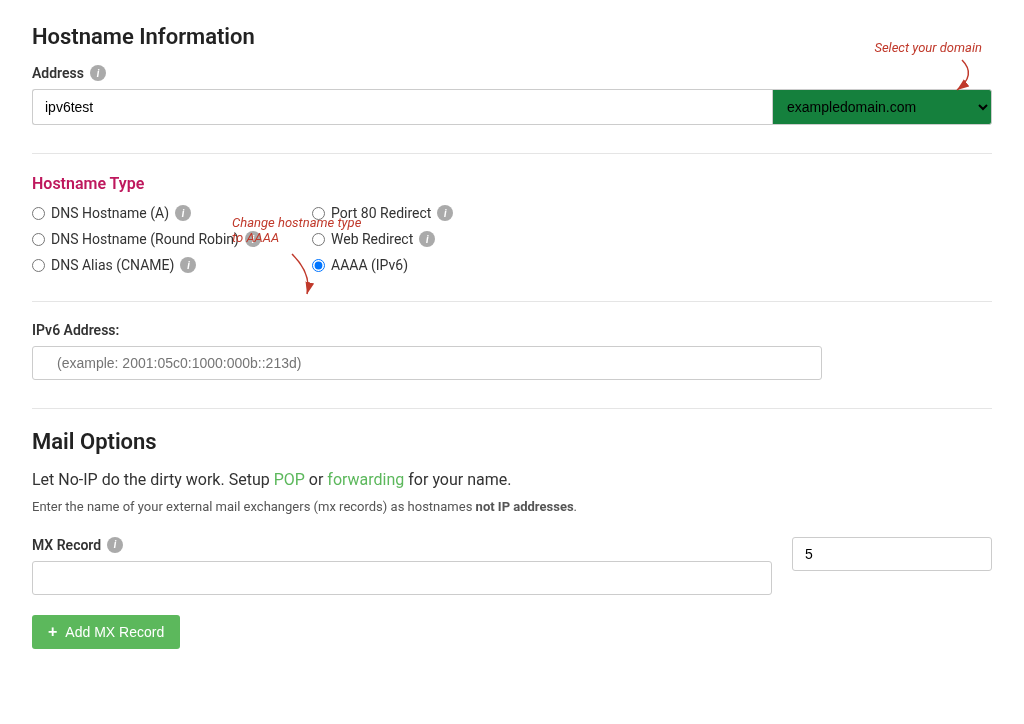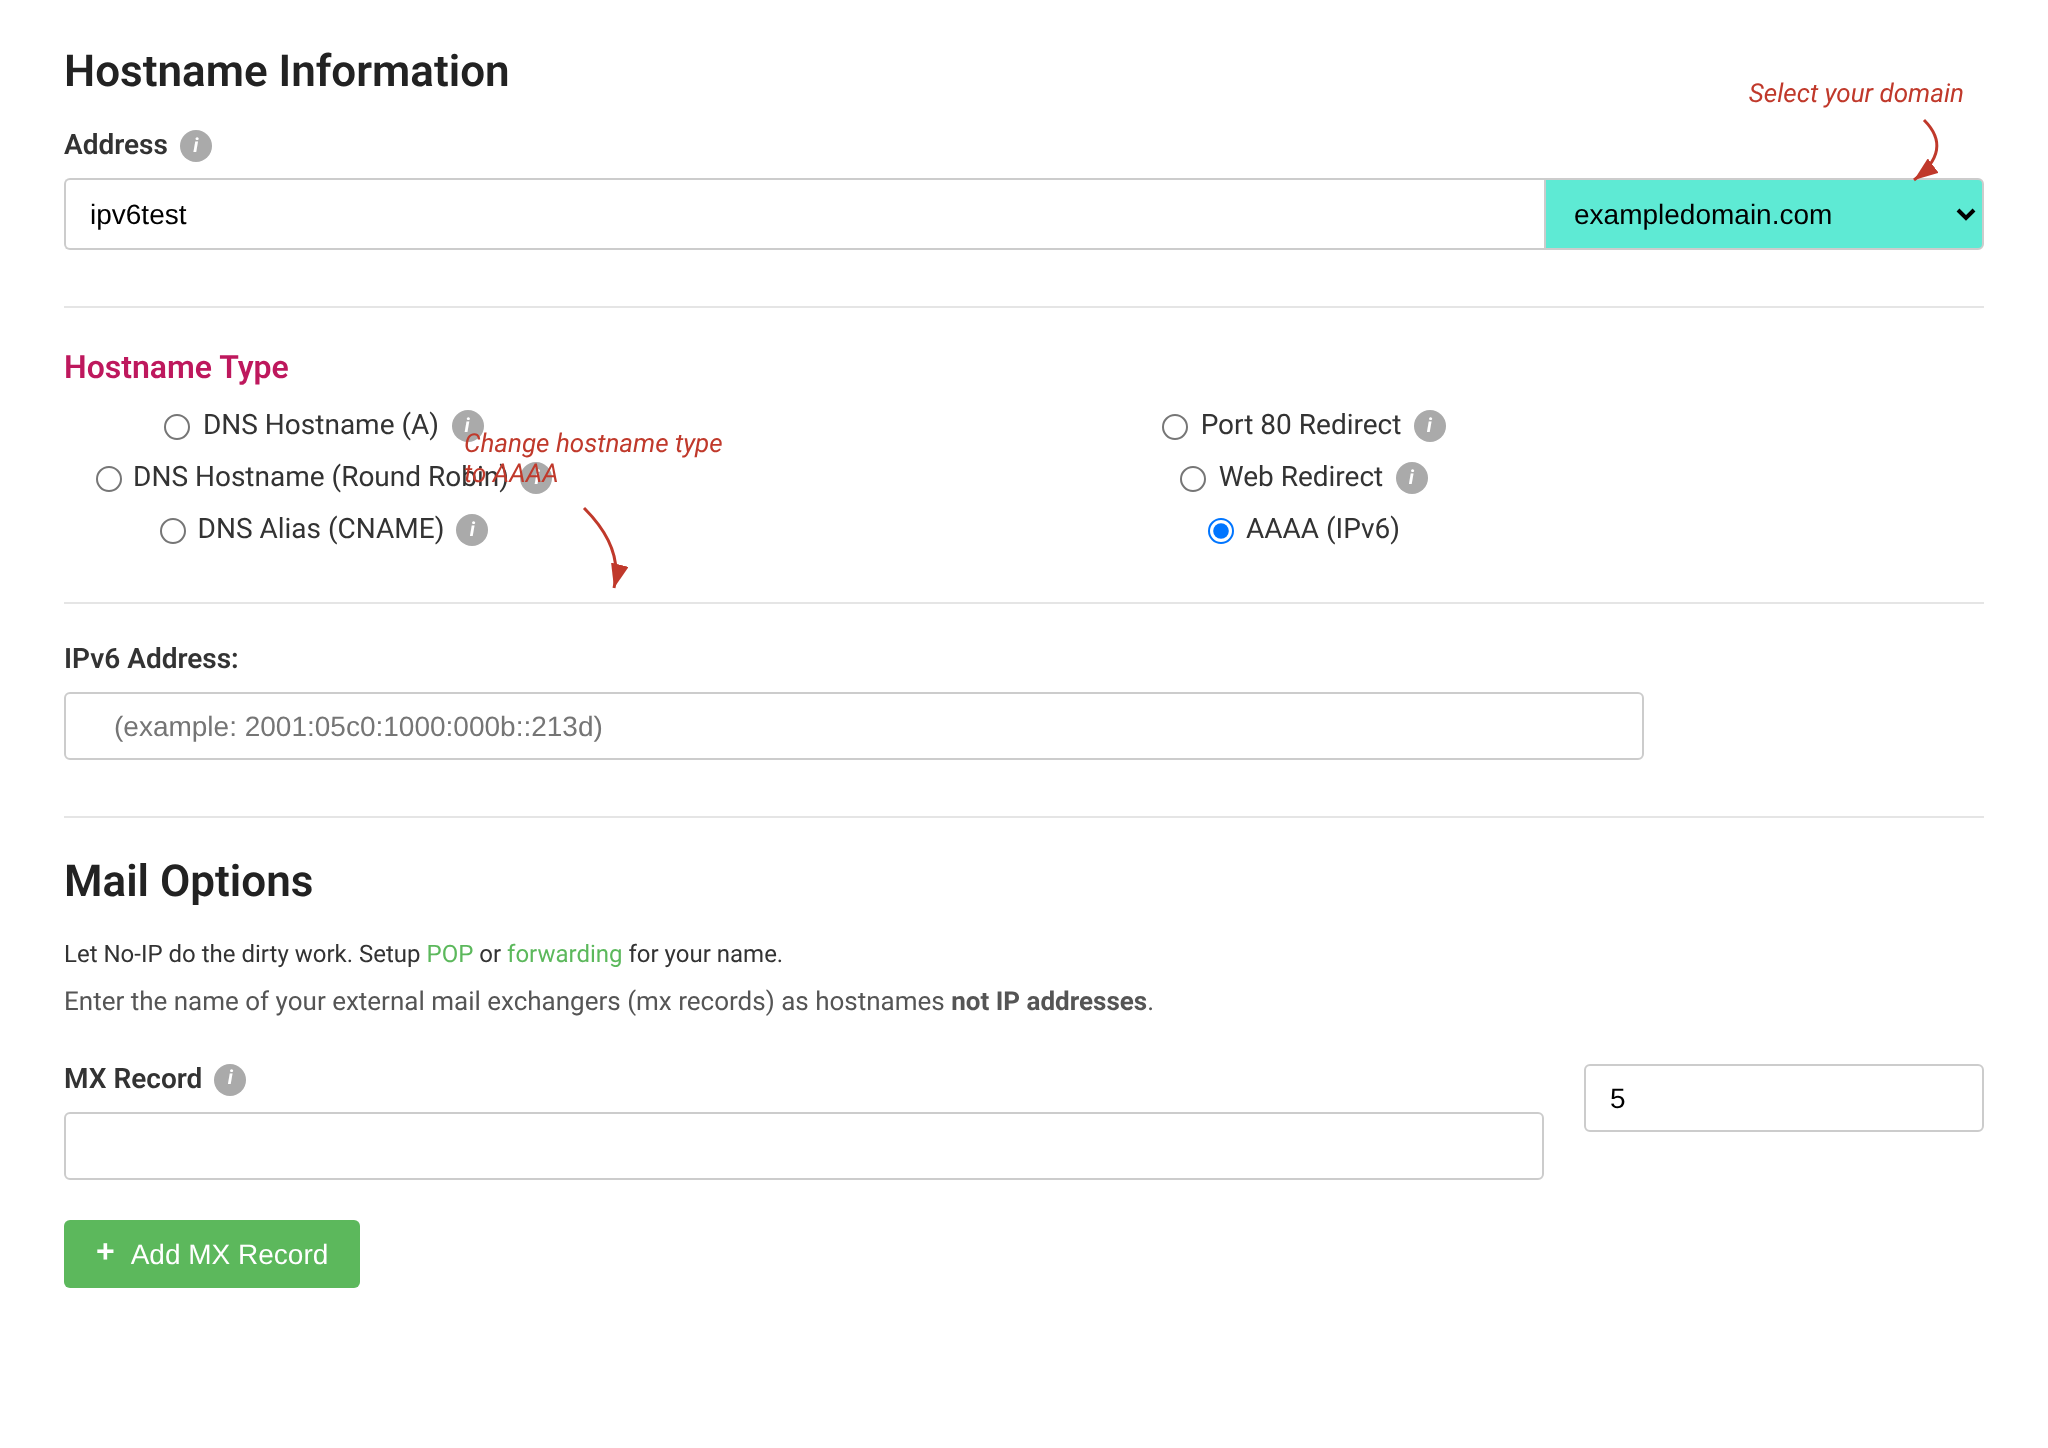--- a/index.html
+++ b/index.html
@@ -61,21 +61,21 @@
       font-size: 14px;
       border-radius: 3px 0 0 3px;
       outline: none;
     }
     .domain-select {
       width: 220px;
       border: 1px solid #ccc;
       padding: 8px 10px;
       font-size: 14px;
       border-radius: 0 3px 3px 0;
-      background: #5eead4;
+      background: #15803d;
       appearance: auto;
       outline: none;
     }
     
     .hostname-type-section {
       position: relative;
       margin-bottom: 28px;
     }
     .hostname-type-grid {
       display: flex;
@@ -93,21 +93,20 @@
       flex-direction: column;
       gap: 10px;
       padding-left: 20px;
     }
     .radio-label {
       display: flex;
       align-items: center;
       gap: 6px;
       font-size: 14px;
       cursor: pointer;
-      justify-content: center;
     }
     .radio-label input[type="radio"] {
       margin: 0;
       cursor: pointer;
     }
     
     .divider {
       border: none;
       border-top: 1px solid #e5e5e5;
       margin: 20px 0;
@@ -122,21 +121,21 @@
       border-radius: 3px;
       color: #999;
       outline: none;
     }
     
     .mail-section {
       margin-top: 8px;
     }
     .mail-description {
       margin-bottom: 8px;
-      font-size: 12px;
+      font-size: 16px;
     }
     .mail-description a {
       color: #5cb85c;
       text-decoration: none;
     }
     .mail-notice {
       font-size: 13px;
       color: #555;
       margin-bottom: 20px;
       line-height: 1.5;

